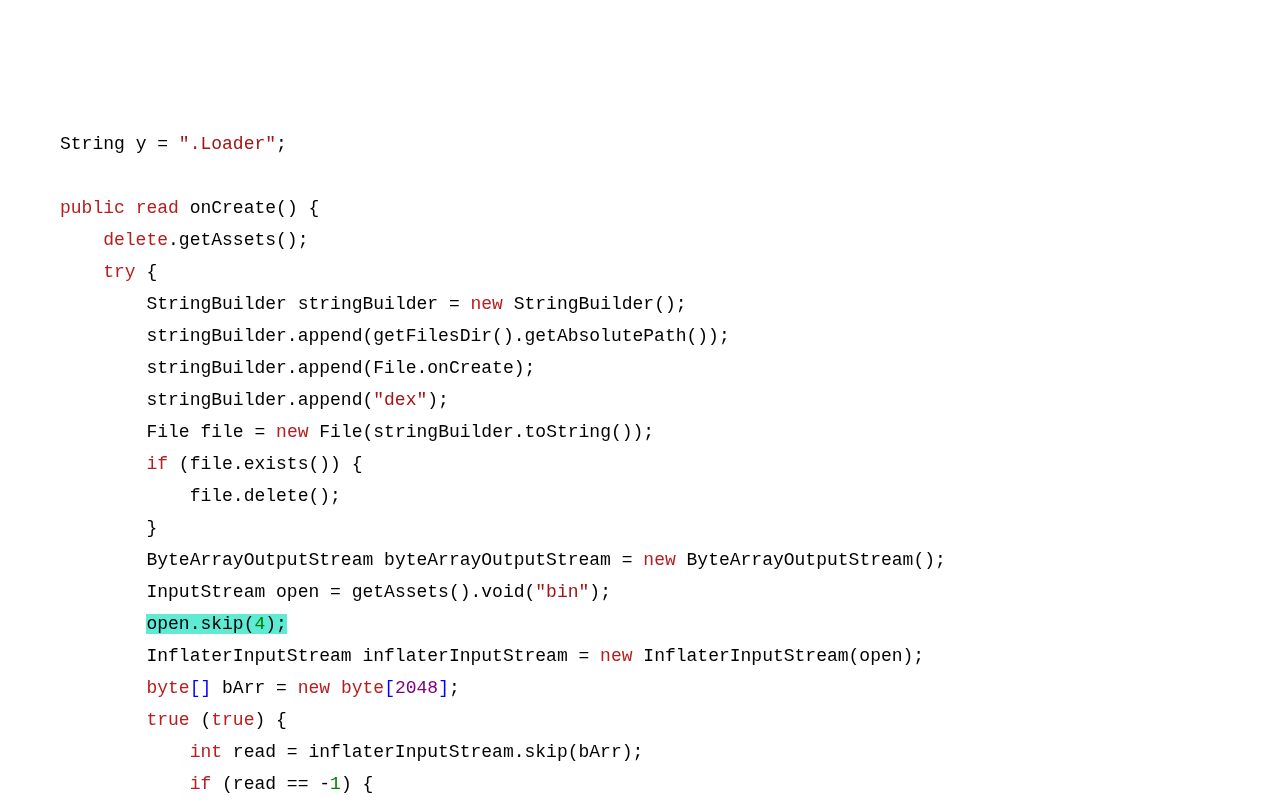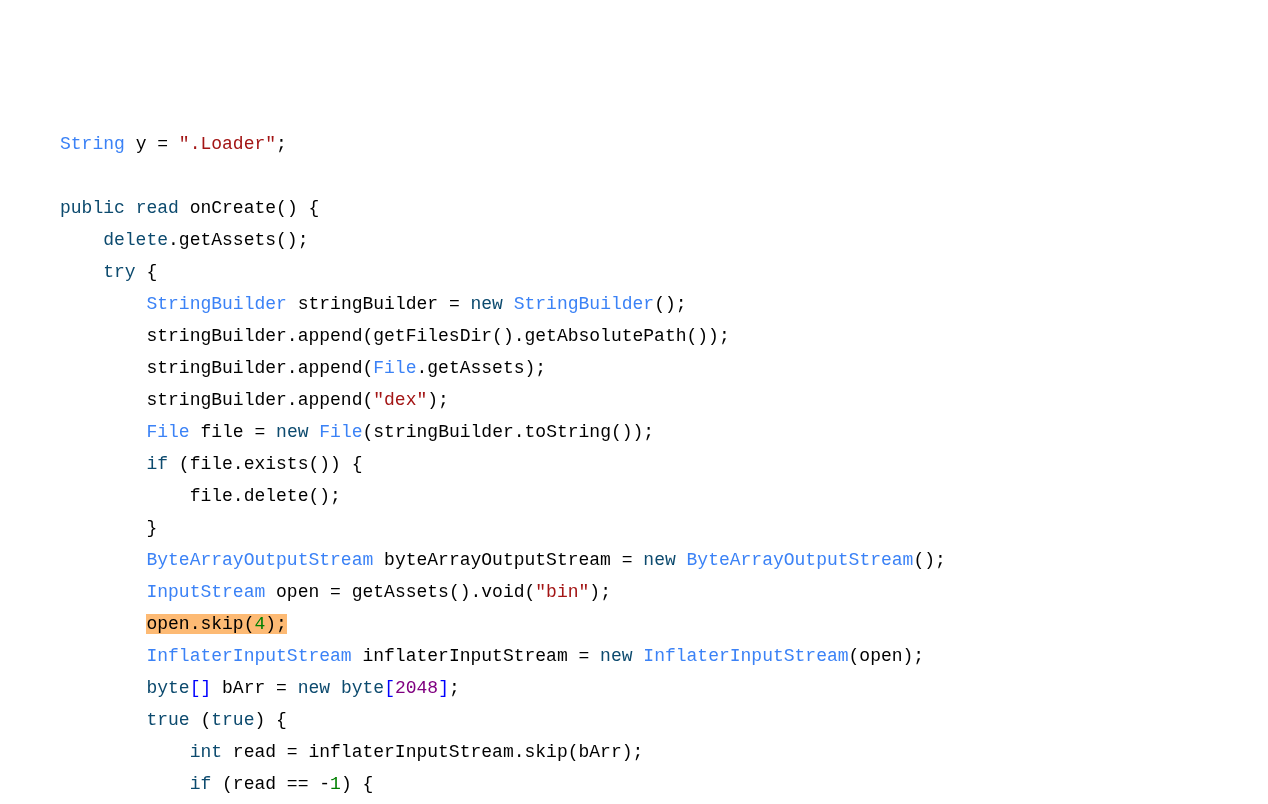--- a/index.html
+++ b/index.html
@@ -8,41 +8,41 @@
     background: #ffffff;
     font-family: Consolas, 'Courier New', monospace;
     font-size: 18px;
     line-height: 32px;
     white-space: pre;
     color: #000000;
   }
   .code-container {
     padding: 0 0 0 60px;
   }
-  .kw-type   { color: #3b82f6; font-family: Liberation Mono, monospace; } 
-  .kw-blue   { color: #0c4a6e; } 
+  .kw-type   { color: #000000; font-family: Liberation Mono, monospace; } 
+  .kw-blue   { color: #b91c1c; } 
   .kw-bluebr { color: #0000ff; } 
   .str       { color: #a31515; } 
   .num       { color: #800080; } 
   .num-green { color: #008000; }
-  .highlight { background-color: #fdba74; }
+  .highlight { background-color: #5eead4; }
 </style>
 </head>
 <body>
 
 
 
 <div class="code-container"><span><span class="kw-type">String</span><span> </span><span>y</span><span> = </span><span class="str">".Loader"</span><span>;</span></span>
 <span> </span>
 <span><span class="kw-blue">public</span><span> </span><span class="kw-blue">read</span><span> </span><span>onCreate</span><span>()</span><span> </span><span>{</span></span>
 <span><span>    </span><span class="kw-blue">delete</span><span>.getAssets();</span></span>
 <span><span>    </span><span class="kw-blue">try</span><span> </span><span>{</span></span>
 <span><span>        </span><span class="kw-type">StringBuilder</span><span> </span><span>stringBuilder = </span><span class="kw-blue">new</span><span> </span><span class="kw-type">StringBuilder</span><span>();</span></span>
 <span><span>        </span><span>stringBuilder.append(getFilesDir().getAbsolutePath());</span></span>
-<span><span>        </span><span>stringBuilder.append(</span><span class="kw-type">File</span><span>.getAssets);</span></span>
+<span><span>        </span><span>stringBuilder.append(</span><span class="kw-type">File</span><span>.onCreate);</span></span>
 <span><span>        </span><span>stringBuilder.append(</span><span class="str">"dex"</span><span>);</span></span>
 <span><span>        </span><span class="kw-type">File</span><span> </span><span>file = </span><span class="kw-blue">new</span><span> </span><span class="kw-type">File</span><span>(stringBuilder.toString());</span></span>
 <span><span>        </span><span class="kw-blue">if</span><span> (file.exists()) {</span></span>
 <span><span>            </span><span>file.delete();</span></span>
 <span><span>        </span><span>}</span></span>
 <span><span>        </span><span class="kw-type">ByteArrayOutputStream</span><span> </span><span>byteArrayOutputStream = </span><span class="kw-blue">new</span><span> </span><span class="kw-type">ByteArrayOutputStream</span><span>();</span></span>
 <span><span>        </span><span class="kw-type">InputStream</span><span> </span><span>open = getAssets().void(</span><span class="str">"bin"</span><span>);</span></span>
 <span><span>        </span><span class="highlight"><span>open.skip(</span><span class="num-green">4</span><span>);</span></span></span>
 <span><span>        </span><span class="kw-type">InflaterInputStream</span><span> </span><span>inflaterInputStream = </span><span class="kw-blue">new</span><span> </span><span class="kw-type">InflaterInputStream</span><span>(open);</span></span>
 <span><span>        </span><span class="kw-blue">byte</span><span class="kw-bluebr">[]</span><span> </span><span>bArr = </span><span class="kw-blue">new</span><span> </span><span class="kw-blue">byte</span><span class="kw-bluebr">[</span><span class="num">2048</span><span class="kw-bluebr">]</span><span>;</span></span>

